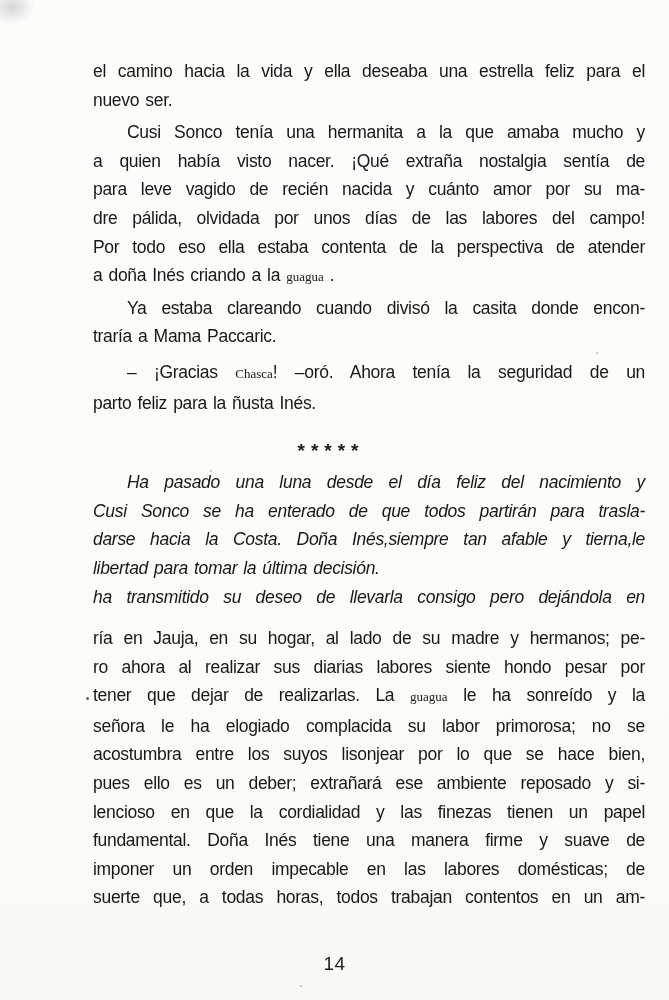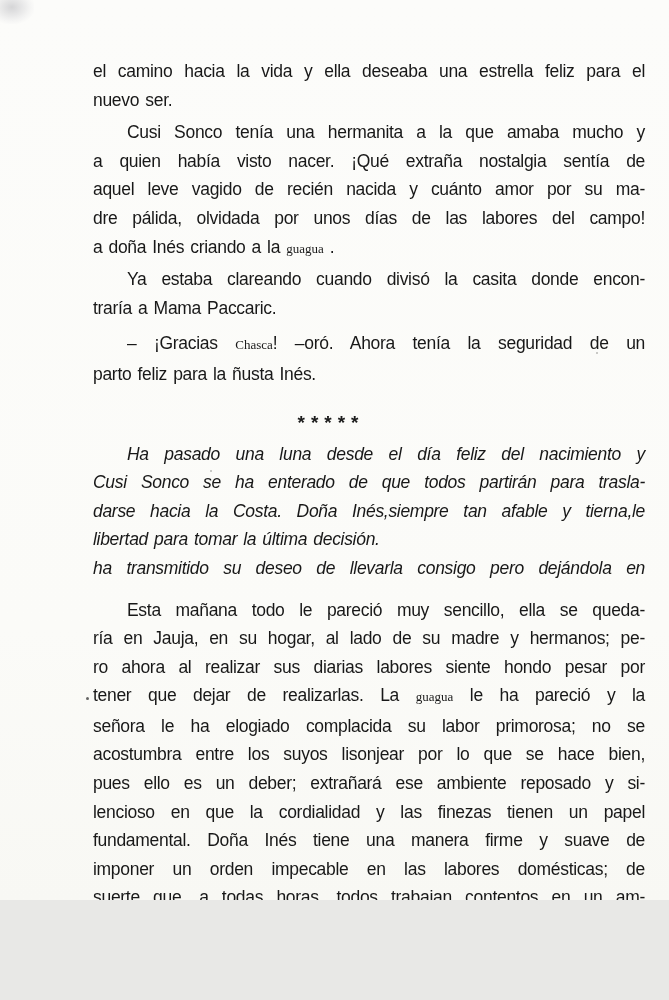--- a/index.html
+++ b/index.html
@@ -3,21 +3,21 @@
 <meta charset="utf-8">
 <style>
   html, body { margin: 0; padding: 0; }
   body {
     width: 669px; height: 1000px;
     background: #e8e8e6;
     font-family: "Liberation Sans", sans-serif;
   }
   .page {
     position: relative;
-    width: 669px; height: 900px;
+    width: 669px; height: 1000px;
     background: linear-gradient(180deg, #fcfcfa 0%, #fbfbf8 70%, #f8f8f4 100%);
     overflow: hidden;
     color: #181818;
   }
   
   .smudge-tl {
     position: absolute; left: 0; top: 0; width: 34px; height: 24px;
     background: radial-gradient(ellipse at 35% 30%, rgba(150,150,158,0.38), rgba(190,190,198,0.14) 55%, rgba(0,0,0,0) 75%);
   }
   .speck {
@@ -94,22 +94,23 @@
   <div class="textblock">
 
     <div class="para">
       <div class="ln">el camino hacia la vida y ella deseaba una estrella feliz para el</div>
       <div class="ln last">nuevo ser.</div>
     </div>
 
     <div class="para m-p2">
       <div class="ln indent">Cusi Sonco tenía una hermanita a la que amaba mucho y</div>
       <div class="ln">a quien había visto nacer.  ¡Qué extraña nostalgia sentía de</div>
-      <div class="ln">aquel leve vagido de recién nacida y cuánto amor por su ma-</div>
+      <div class="ln">para leve vagido de recién nacida y cuánto amor por su ma-</div>
       <div class="ln">dre pálida, olvidada por unos días de las labores del campo!</div>
+      <div class="ln">Por todo eso ella estaba contenta de la perspectiva de atender</div>
       <div class="ln last"><span>a doña Inés criando a la </span><span class="it">guagua</span><span> .</span></div>
     </div>
 
     <div class="para m-p3">
       <div class="ln indent">Ya estaba clareando cuando divisó la casita donde encon-</div>
       <div class="ln last">traría a Mama Paccaric.</div>
     </div>
 
     <div class="para m-p4">
       <div class="ln indent"><span>– ¡Gracias </span><span class="it">Chasca</span><span>! –oró. Ahora tenía la seguridad de un</span></div>
@@ -120,24 +121,23 @@
 
     <div class="para m-p5">
       <div class="ln indent">Ha pasado una luna desde el día feliz del nacimiento y</div>
       <div class="ln">Cusi Sonco se ha enterado de que todos partirán para trasla-</div>
       <div class="ln">darse hacia la Costa.  Doña Inés,siempre tan afable y tierna,le</div>
       <div class="ln last">libertad para tomar la última decisión.</div>
       <div class="ln">ha transmitido su deseo de llevarla consigo pero dejándola en</div>
     </div>
 
     <div class="para m-p6">
-      <div class="ln indent">Esta mañana todo le pareció muy sencillo, ella se queda-</div>
       <div class="ln">ría en Jauja, en su hogar, al lado de su madre y hermanos; pe-</div>
       <div class="ln">ro ahora al realizar sus diarias labores siente hondo pesar por</div>
-      <div class="ln"><span>tener que dejar de realizarlas. La </span><span class="it">guagua</span><span> le ha pareció y la</span></div>
+      <div class="ln"><span>tener que dejar de realizarlas. La </span><span class="it">guagua</span><span> le ha sonreído y la</span></div>
       <div class="ln">señora le ha elogiado complacida su labor primorosa; no se</div>
       <div class="ln">acostumbra entre los suyos lisonjear por lo que se hace bien,</div>
       <div class="ln">pues ello es un deber; extrañará ese ambiente reposado y si-</div>
       <div class="ln">lencioso en que la cordialidad y las finezas tienen un papel</div>
       <div class="ln">fundamental. Doña Inés tiene una manera firme y suave de</div>
       <div class="ln">imponer un orden impecable en las labores domésticas; de</div>
       <div class="ln">suerte que, a todas horas, todos trabajan contentos en un am-</div>
     </div>
 
   </div>

